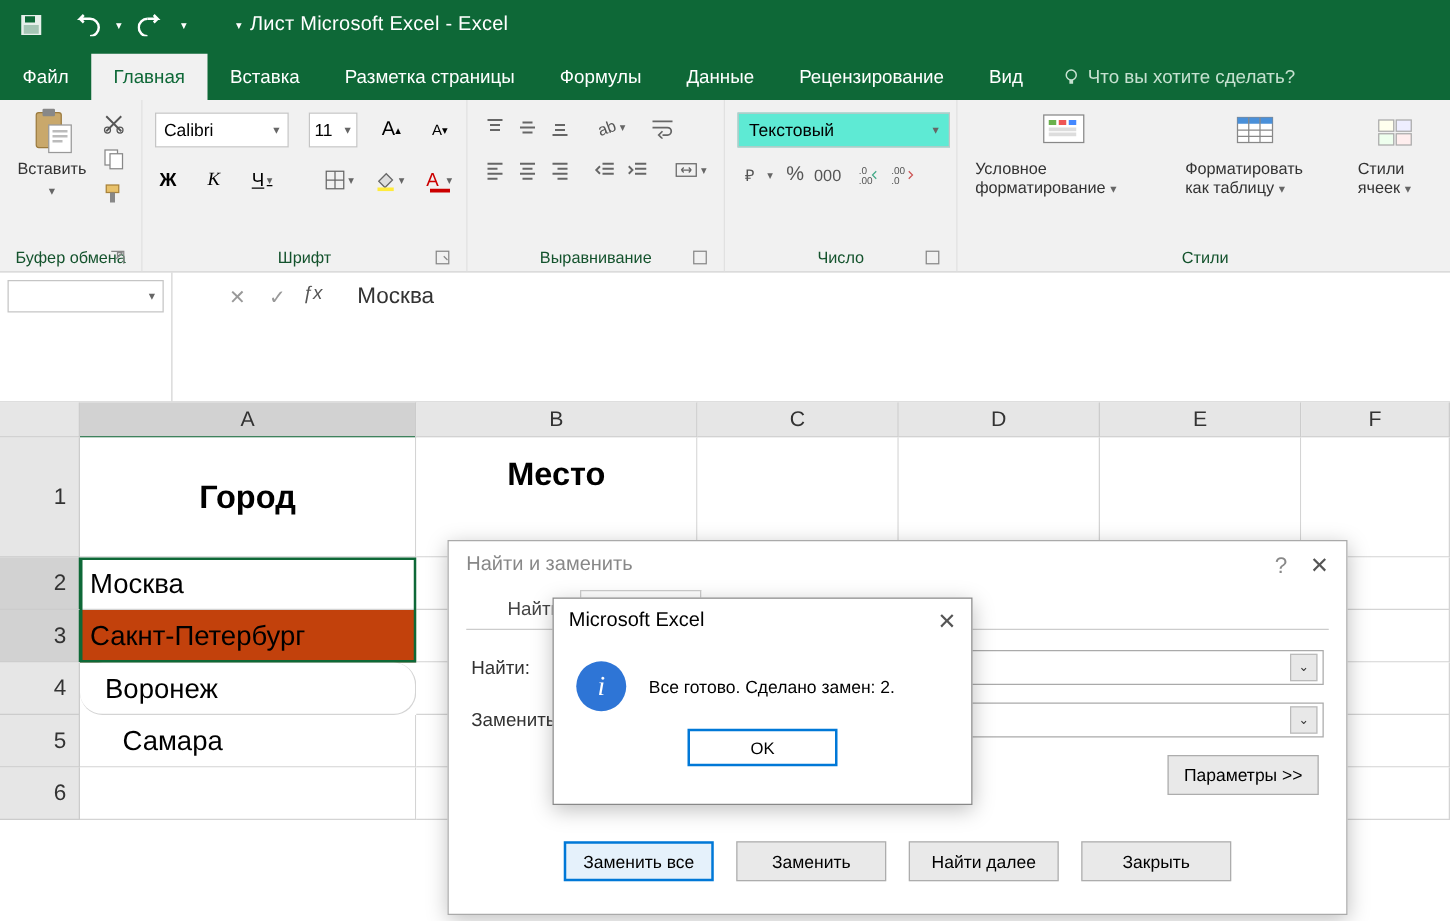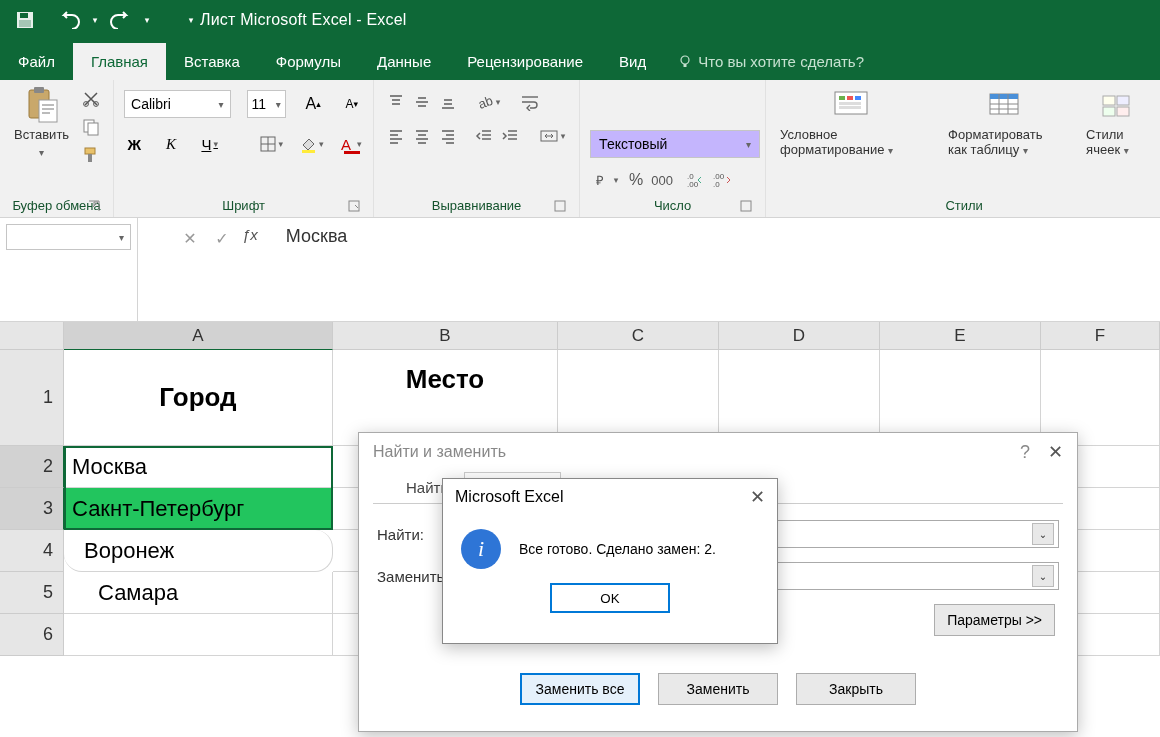--- a/index.html
+++ b/index.html
@@ -41,21 +41,21 @@
   .ibtn { width: 28px; height: 28px; display:flex; align-items:center; justify-content:center; cursor:pointer; }
   .ibtn2 { width: 34px; }
   .bold { font-weight: bold; font-size:15px; }
   .italic { font-style: italic; font-size:15px; font-family: "Times New Roman", serif; }
   .under { text-decoration: underline; font-size:15px; }
 
   .fmtrow { display:flex; gap:2px; }
   .sq { width:24px; height:24px; display:flex; align-items:center; justify-content:center; cursor:pointer; position:relative;}
   .sqw { width:32px;}
 
-  .numfmt { width: 170px; height: 28px; border: 1px solid #c5c5c5; background:#c4b5fd; font-size:14px; padding:2px 8px; display:flex; align-items:center; justify-content:space-between;margin-top:40px;}
+  .numfmt { width: 170px; height: 28px; border: 1px solid #c5c5c5; background:#5eead4; font-size:14px; padding:2px 8px; display:flex; align-items:center; justify-content:space-between;}
 
   
   .fbar { height: 104px; border-bottom: 1px solid #d4d4d4; display: flex; align-items: stretch; }
   .namebox { width: 138px; border-right: 1px solid #d4d4d4; display:flex; align-items:flex-start; padding:6px;}
   .namebox .inner { width: 100%; height:26px; border:1px solid #c5c5c5; background:#fff; display:flex; align-items:center; justify-content:flex-end; padding-right:6px;}
   .fxarea { display:flex; align-items:flex-start; padding-top:8px;}
   .fxarea .fbtn { width:32px; height:24px; display:flex; align-items:center; justify-content:center; color:#999; cursor:pointer;}
   .fxarea .fxlabel { font-style: italic; font-size:15px; color:#555; padding:0 10px 0 4px;}
   .fxarea .val { font-size:18px; color:#333; padding-left:18px;}
 
@@ -63,21 +63,21 @@
   .sheet { position: relative; }
   .colheads { display:flex; height:28px; }
   .corner { width: 64px; background:#e6e6e6; border-right:1px solid #ccc; border-bottom:1px solid #ccc;}
   .ch { background:#e6e6e6; border-right:1px solid #ccc; border-bottom:1px solid #ccc; display:flex; align-items:center; justify-content:center; font-size:17px; color:#333;}
   .ch.sel { background:#d2d2d2; border-bottom-color:#0e6837; }
   .row { display:flex; }
   .rh { width:64px; background:#e6e6e6; border-right:1px solid #ccc; border-bottom:1px solid #ccc; display:flex; align-items:center; justify-content:flex-end; padding-right:10px; font-size:18px; color:#333;}
   .rh.sel { background:#d2d2d2; border-right-color:#0e6837;}
   .cell { border-right:1px solid #d4d4d4; border-bottom:1px solid #d4d4d4; font-size:22px; padding:2px 8px; display:flex; align-items:center; background:#fff;}
   .cell.hdr { font-weight:bold; justify-content:center; font-size:26px;}
-  .cell.selrange { background:#22c55e; }
+  .cell.selrange { background:#c2410c; }
   .selbox { position:absolute; border:2px solid #0e6837; pointer-events:none; }
 
   
   .cA { width: 269px;}
   .cB { width: 225px;}
   .cC { width: 161px;}
   .cD { width: 161px;}
   .cE { width: 161px;}
   .cF { width: 119px;}
 
@@ -151,20 +151,21 @@
       </div>
   </div>
   <div class="title-text">Лист Microsoft Excel - Excel</div>
   <div style="width:140px;"></div>
 </div>
 
 <div class="ribbon-tabs">
   <div class="tab">Файл</div>
   <div class="tab active">Главная</div>
   <div class="tab">Вставка</div>
+  <div class="tab">Разметка страницы</div>
   <div class="tab">Формулы</div>
   <div class="tab">Данные</div>
   <div class="tab">Рецензирование</div>
   <div class="tab">Вид</div>
   <div class="tell">
     <svg class="bulb" viewBox="0 0 14 14">
         <circle cx="7" cy="5" r="4" fill="none" stroke="#c6e1d0" stroke-width="1.2"></circle>
         <rect x="5.5" y="9" width="3" height="3" fill="#c6e1d0"></rect>
       </svg>
     <span>Что вы хотите сделать?</span>
@@ -596,20 +597,21 @@
           <div class="dd">⌄</div>
         </div>
     </div>
     <div class="params">
       <button class="winbtn">Параметры &gt;&gt;</button>
     </div>
   </div>
   <div class="dlg-actions">
     <button class="winbtn primary">Заменить все</button>
     <button class="winbtn">Заменить</button>
+    <button class="winbtn">Найти далее</button>
     <button class="winbtn">Закрыть</button>
   </div>
 </div>
 
 <div class="dlg dlg-msg">
   <div class="mtitle">
     <span>Microsoft Excel</span>
     <span class="x-ico">✕</span>
   </div>
   <div class="mbody">

